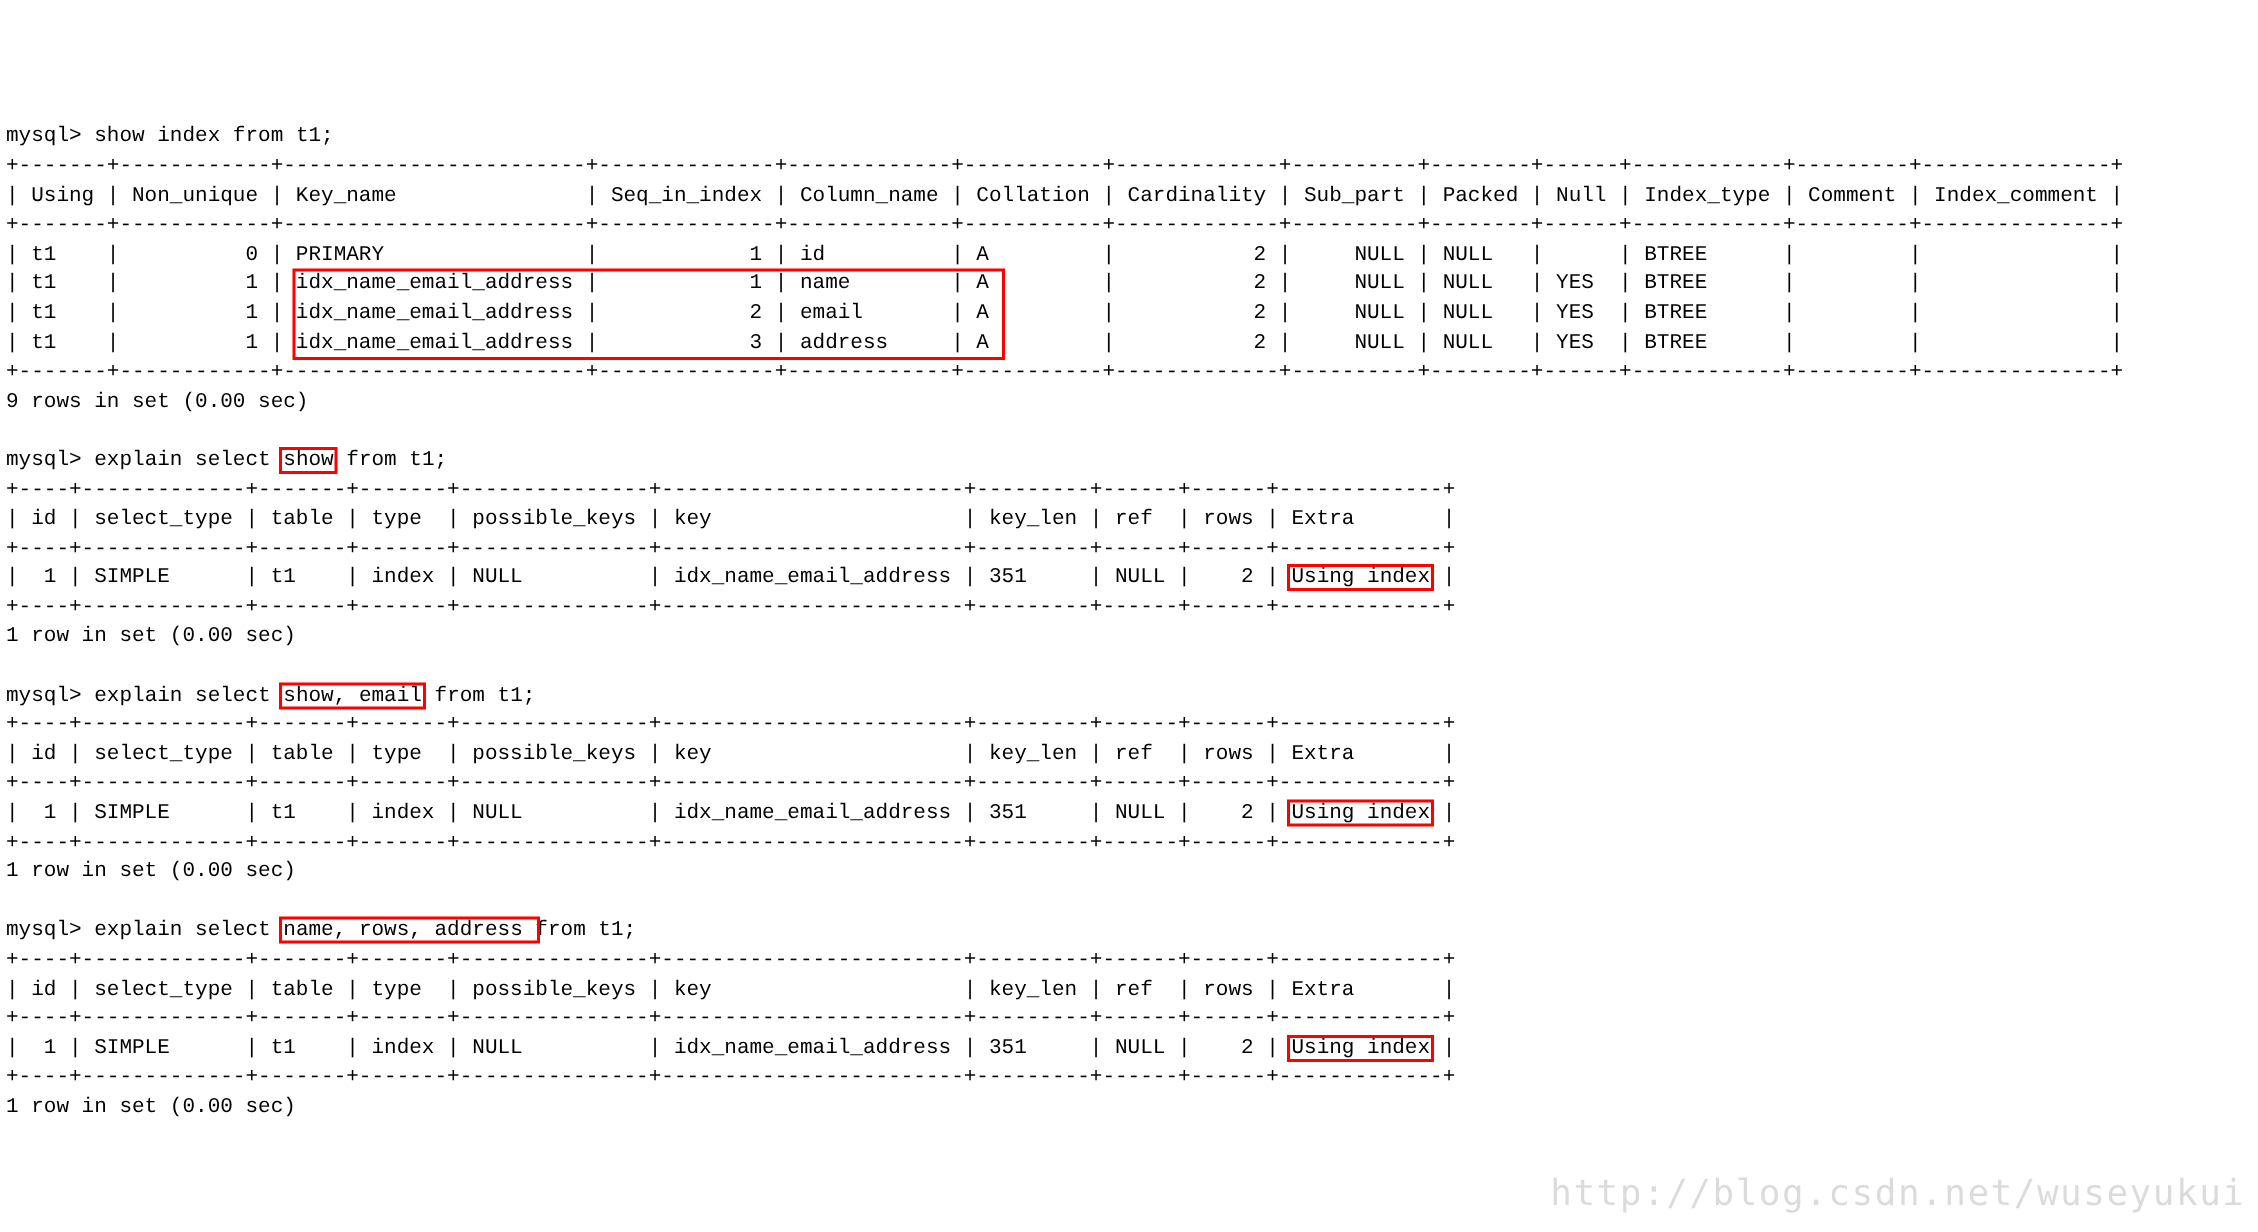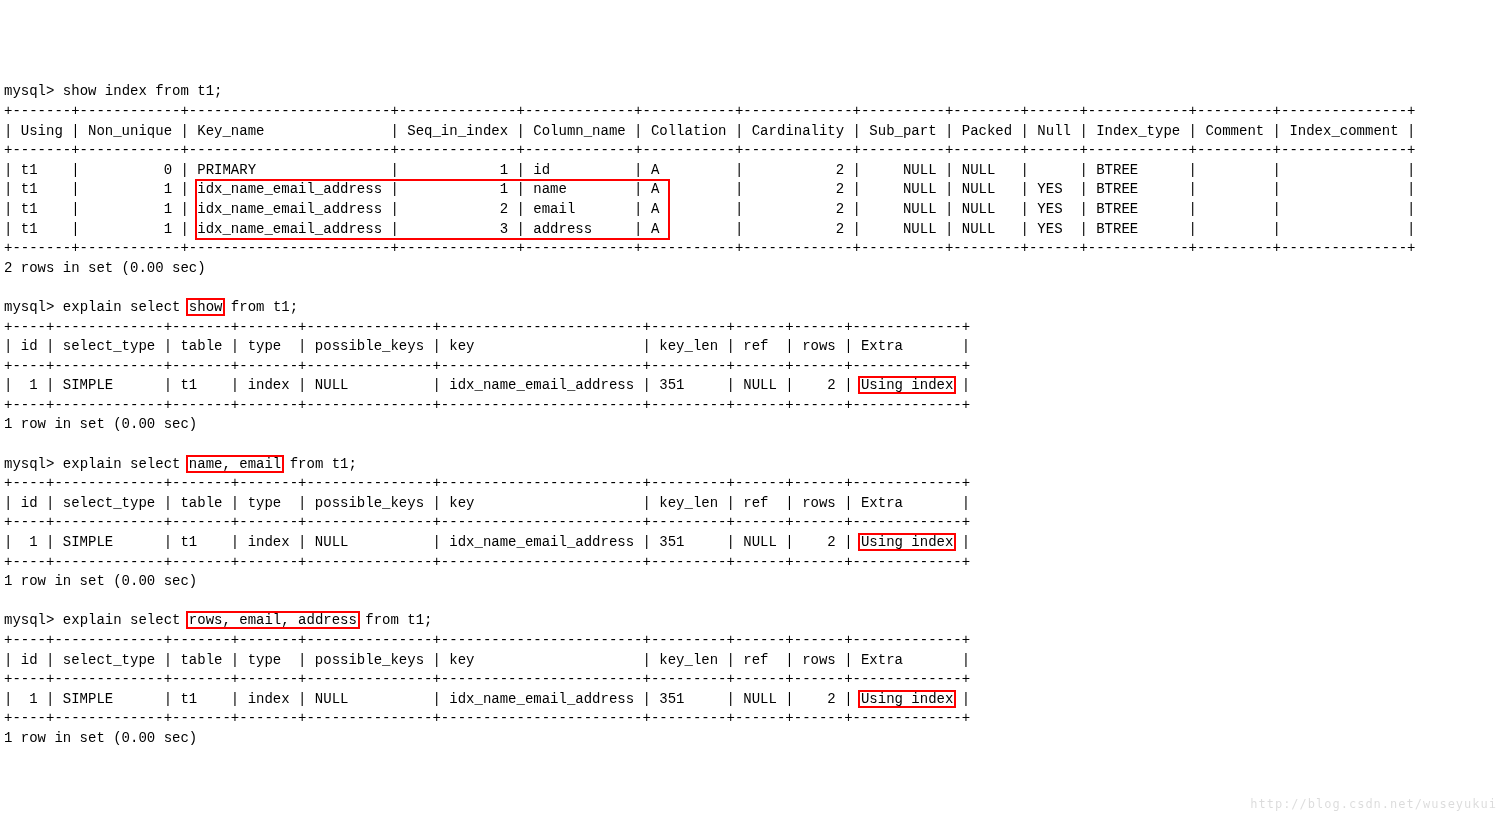--- a/index.html
+++ b/index.html
@@ -20,58 +20,58 @@
       border: 2px solid #ff0000;
       pointer-events: none;
       box-sizing: border-box;
     }
     .watermark {
       position: fixed;
       bottom: 8px;
       right: 8px;
       color: rgba(0,0,0,0.14);
       font-family: "Consolas", "Monaco", monospace;
-      font-size: 12px;
+      font-size: 24px;
       letter-spacing: 1px;
       pointer-events: none;
     }
   </style>
 </head>
 <body>
 
 
 
 <div class="terminal"><span>mysql&gt;</span> <span>show index from t1;</span>
 <span>+-------+------------+------------------------+--------------+-------------+-----------+-------------+----------+--------+------+------------+---------+---------------+</span>
 <span>| Using | Non_unique | Key_name               | Seq_in_index | Column_name | Collation | Cardinality | Sub_part | Packed | Null | Index_type | Comment | Index_comment |</span>
 <span>+-------+------------+------------------------+--------------+-------------+-----------+-------------+----------+--------+------+------------+---------+---------------+</span>
 <span>| t1    |          0 | PRIMARY                |            1 | id          | A         |           2 |     NULL | NULL   |      | BTREE      |         |               |</span>
 <span>| t1    |          1 | idx_name_email_address |            1 | name        | A         |           2 |     NULL | NULL   | YES  | BTREE      |         |               |</span>
 <span>| t1    |          1 | idx_name_email_address |            2 | email       | A         |           2 |     NULL | NULL   | YES  | BTREE      |         |               |</span>
 <span>| t1    |          1 | idx_name_email_address |            3 | address     | A         |           2 |     NULL | NULL   | YES  | BTREE      |         |               |</span>
 <span>+-------+------------+------------------------+--------------+-------------+-----------+-------------+----------+--------+------+------------+---------+---------------+</span>
-<span>2 rows in set (0.00 sec)</span>
+<span>9 rows in set (0.00 sec)</span>
 
 <span>mysql&gt;</span> <span>explain select </span><span>show</span><span> from t1;</span>
 <span>+----+-------------+-------+-------+---------------+------------------------+---------+------+------+-------------+</span>
 <span>| id | select_type | table | type  | possible_keys | key                    | key_len | ref  | rows | Extra       |</span>
 <span>+----+-------------+-------+-------+---------------+------------------------+---------+------+------+-------------+</span>
 <span>|  1 | SIMPLE      | t1    | index | NULL          | idx_name_email_address | 351     | NULL |    2 | </span><span id="__e0">Using index</span><span> |</span>
 <span>+----+-------------+-------+-------+---------------+------------------------+---------+------+------+-------------+</span>
 <span>1 row in set (0.00 sec)</span>
 
-<span>mysql&gt;</span> <span>explain select </span><span>name, email</span><span> from t1;</span>
+<span>mysql&gt;</span> <span>explain select </span><span>show, email</span><span> from t1;</span>
 <span>+----+-------------+-------+-------+---------------+------------------------+---------+------+------+-------------+</span>
 <span>| id | select_type | table | type  | possible_keys | key                    | key_len | ref  | rows | Extra       |</span>
 <span>+----+-------------+-------+-------+---------------+------------------------+---------+------+------+-------------+</span>
 <span>|  1 | SIMPLE      | t1    | index | NULL          | idx_name_email_address | 351     | NULL |    2 | </span><span id="__e1">Using index</span><span> |</span>
 <span>+----+-------------+-------+-------+---------------+------------------------+---------+------+------+-------------+</span>
 <span>1 row in set (0.00 sec)</span>
 
-<span>mysql&gt;</span> <span>explain select </span><span>rows, email, address</span><span> from t1;</span>
+<span>mysql&gt;</span> <span>explain select </span><span>name, rows, address</span><span> from t1;</span>
 <span>+----+-------------+-------+-------+---------------+------------------------+---------+------+------+-------------+</span>
 <span>| id | select_type | table | type  | possible_keys | key                    | key_len | ref  | rows | Extra       |</span>
 <span>+----+-------------+-------+-------+---------------+------------------------+---------+------+------+-------------+</span>
 <span>|  1 | SIMPLE      | t1    | index | NULL          | idx_name_email_address | 351     | NULL |    2 | </span><span id="__e2">Using index</span><span> |</span>
 <span>+----+-------------+-------+-------+---------------+------------------------+---------+------+------+-------------+</span>
 <span>1 row in set (0.00 sec)</span>
 
 <div id="box-idx" class="highlight-box" style="left: 191.344px; top: 97px; width: 474.75px; height: 60.8px;"></div>
 <div id="box-q2" class="highlight-box" style="left: 181.859px; top: 215.531px; width: 39.6094px; height: 18px;"></div>
 <div id="box-q3" class="highlight-box" style="left: 181.859px; top: 372.281px; width: 98.4219px; height: 18px;"></div>

